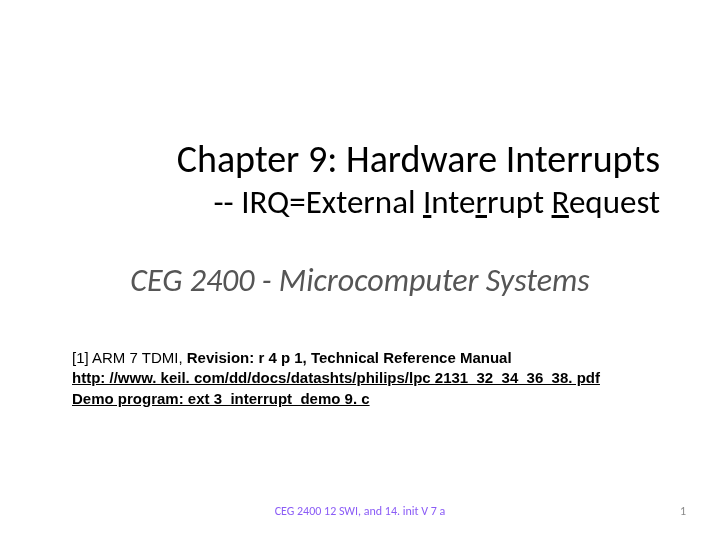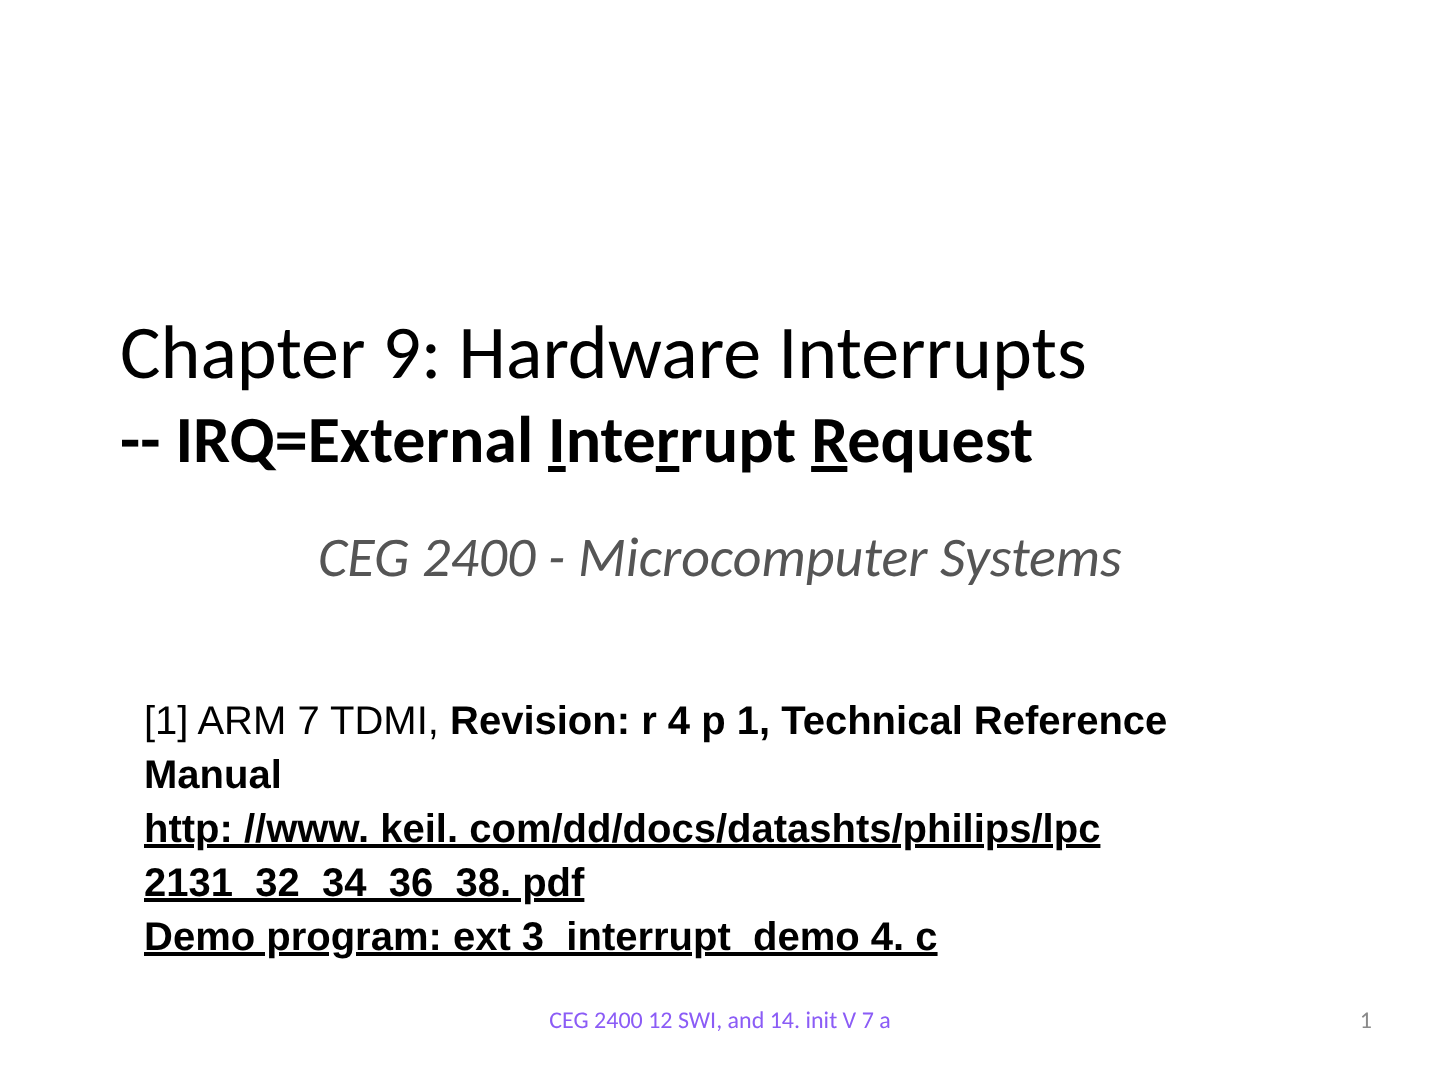--- a/index.html
+++ b/index.html
@@ -12,52 +12,52 @@
     color: #000;
     overflow: hidden;
   }
   .slide {
     position: relative;
     width: 720px;
     height: 540px;
   }
   .title-block {
     position: absolute;
-    top: 156px;
+    top: 138px;
     left: 60px;
     width: 600px;
-    text-align: left;
+    text-align: right;
   }
   .title-line1 {
     font-size: 38px;
     line-height: 1.15;
     font-weight: 400;
   }
   .title-line2 {
     font-size: 33px;
     line-height: 1.25;
-    font-weight: 700;
+    font-weight: 400;
   }
   .subtitle {
     position: absolute;
     top: 261px;
     left: 60px;
     width: 600px;
     text-align: center;
     font-style: italic;
-    font-size: 28px;
+    font-size: 32px;
     color: #555;
   }
   .refs {
     position: absolute;
     top: 348px;
     left: 72px;
     width: 580px;
     font-family: Arial, Helvetica, sans-serif;
-    font-size: 20px;
+    font-size: 15px;
     line-height: 1.35;
     font-weight: 700;
     color: #000;
   }
   .refs .plain {
     font-weight: 400;
   }
   .refs .link {
     text-decoration: underline;
     font-weight: 700;
@@ -93,19 +93,19 @@
       <span> </span>
       <span>IRQ=External </span><span class="u">I</span><span>nte</span><span class="u">r</span><span>rupt </span><span class="u">R</span><span>equest</span>
     </div>
   </div>
 
   <div class="subtitle">CEG 2400 - Microcomputer Systems</div>
 
   <div class="refs">
     <span class="plain">[1] ARM 7 TDMI, </span><span>Revision: r 4 p 1, Technical Reference Manual</span><br>
     <span class="link">http: //www. keil. com/dd/docs/datashts/philips/lpc 2131_32_34_36_38. pdf</span><br>
-    <span class="link">Demo program: ext 3_interrupt_demo 4. c</span>
+    <span class="link">Demo program: ext 3_interrupt_demo 9. c</span>
   </div>
 
   <div class="footer-center">CEG 2400 12 SWI, and 14. init V 7 a</div>
   <div class="footer-right">1</div>
 
 </div>
 
 </body></html>

